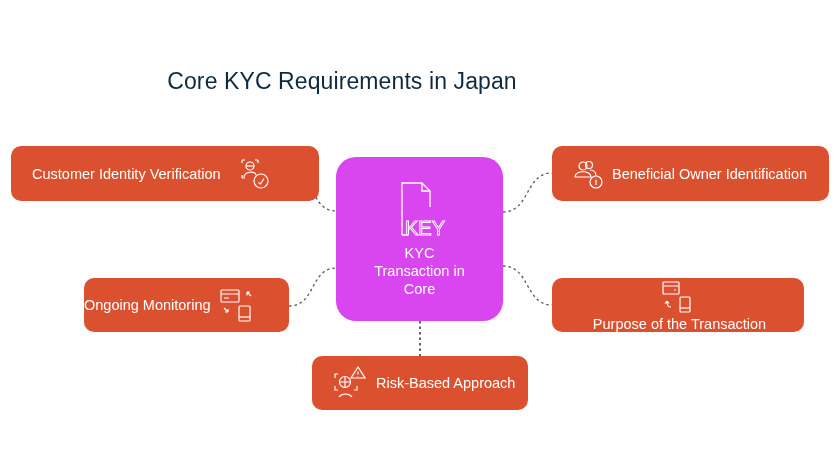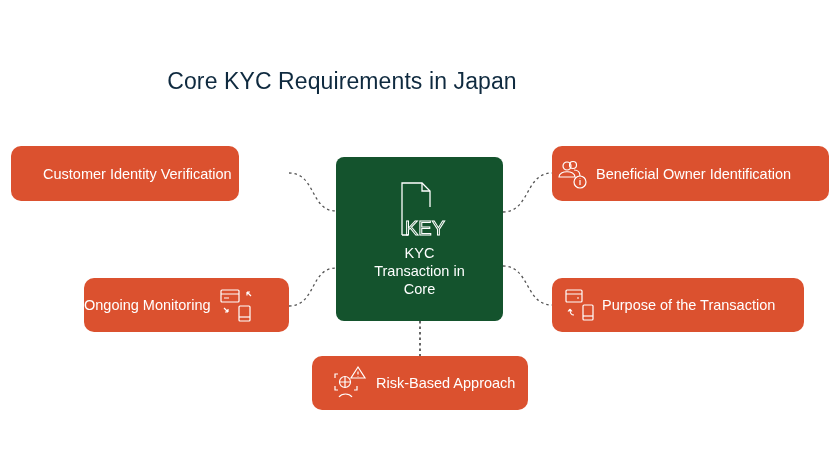--- a/index.html
+++ b/index.html
@@ -13,52 +13,52 @@
     }
     .box {
       position: absolute; background: #db512f; border-radius: 10px; color: #fff;
       display: flex; align-items: center; box-sizing: border-box;
       font-size: 14.5px; font-weight: 400;
     }
     .box .label { white-space: nowrap; }
     .icon { flex: none; display: block; }
     .center {
       position: absolute; left: 336px; top: 157px; width: 167px; height: 164px;
-      background: #14532d; border-radius: 8px; color: #fff; text-align: center;
+      background: #d946ef; border-radius: 20px; color: #fff; text-align: center;
       box-sizing: border-box; padding-top: 22px;
     }
     .center .clabel { font-size: 14.5px; line-height: 18px; margin-top: 1px; }
     svg.connectors { position: absolute; left: 0; top: 0; }
   </style>
 </head>
 <body>
 
 <div class="title">Core KYC Requirements in Japan</div>
 
 <svg class="connectors" width="840" height="473">
   <path d="M289 173 C 316 173, 310 211, 336 211" fill="none" stroke="#555" stroke-width="1.3" stroke-dasharray="2.5 3"></path>
   <path d="M503 212 C 530 212, 525 173, 552 173" fill="none" stroke="#555" stroke-width="1.3" stroke-dasharray="2.5 3"></path>
   <path d="M289 306 C 316 306, 310 268, 336 268" fill="none" stroke="#555" stroke-width="1.3" stroke-dasharray="2.5 3"></path>
   <path d="M503 266 C 530 266, 525 305, 552 305" fill="none" stroke="#555" stroke-width="1.3" stroke-dasharray="2.5 3"></path>
   <path d="M420 321 L 420 356" fill="none" stroke="#666" stroke-width="2" stroke-dasharray="2.5 3"></path>
 </svg>
 
-<div class="box" style="left:11px; top:146px; width:228px; height:55px; padding-left:32px;gap:8px;">
+<div class="box" style="left:11px; top:146px; width:308px; height:55px; padding-left:21px;gap:8px;">
   <span class="label">Customer Identity Verification</span>
   <svg class="icon" width="36" height="36" viewBox="0 0 36 36" style="margin-left:8px;" fill="none" stroke="#fff" stroke-width="1.2">
     <path d="M5 4 H8 M5 4 V7 M21 4 H18 M21 4 V7 M5 22 V19 M5 22 H8"></path>
     <circle cx="13" cy="10" r="4"></circle>
     <path d="M9.5 10 H16.5"></path>
     <path d="M7 21 C 8 15, 18 15, 19 19"></path>
     <circle cx="24" cy="25" r="7"></circle>
     <path d="M21.5 26.5 L 23.5 28 L 27 22.5"></path>
   </svg>
 </div>
 
-<div class="box" style="left:552px; top:146px; width:277px; height:55px; padding-left:4px;">
+<div class="box" style="left:552px; top:146px; width:277px; height:55px; padding-left:20px;">
   <svg class="icon" width="34" height="36" viewBox="0 0 34 36" style="margin-right:6px;" fill="none" stroke="#fff" stroke-width="1.2">
     <circle cx="11" cy="10" r="4"></circle>
     <path d="M3 21 C 3 14, 19 14, 19 21 Z"></path>
     <circle cx="17" cy="9" r="3.5"></circle>
     <path d="M18 14 C 22 14, 24 16, 24 20"></path>
     <circle cx="24" cy="26" r="6"></circle>
     <path d="M24 24 V 29 M24 22.5 V 23"></path>
   </svg>
   <span class="label">Beneficial Owner Identification</span>
 </div>
@@ -68,21 +68,21 @@
   <svg class="icon" width="36" height="38" viewBox="0 0 36 38" style="margin-left:8px;" fill="none" stroke="#fff" stroke-width="1.2">
     <rect x="2" y="4" width="18" height="12" rx="1"></rect>
     <path d="M2 8 H20 M5 12 H10"></path>
     <path d="M32 10 L 28 6 M28 6 L 28 9.5 M28 6 L 31 6"></path>
     <path d="M5 22 L 9 26 M9 26 L 9 23 M9 26 L 6 26"></path>
     <rect x="20" y="20" width="11" height="15" rx="1"></rect>
     <path d="M20 31 H31"></path>
   </svg>
 </div>
 
-<div class="box" style="left:552px; top:278px; width:252px; height:54px; padding-left:12px;">
+<div class="box" style="left:552px; top:278px; width:252px; height:54px; padding-left:3px;flex-direction:column;">
   <svg class="icon" width="32" height="38" viewBox="0 0 32 38" style="margin-right:6px;" fill="none" stroke="#fff" stroke-width="1.2">
     <rect x="2" y="4" width="16" height="12" rx="1"></rect>
     <path d="M2 8 H18 M13 12 H15"></path>
     <path d="M10 29 C 7 29, 6 27, 6 23 M6 23 L 4 25.5 M6 23 L 8 25.5"></path>
     <rect x="19" y="19" width="10" height="15" rx="1"></rect>
     <path d="M19 30 H29"></path>
   </svg>
   <span class="label">Purpose of the Transaction</span>
 </div>
 

